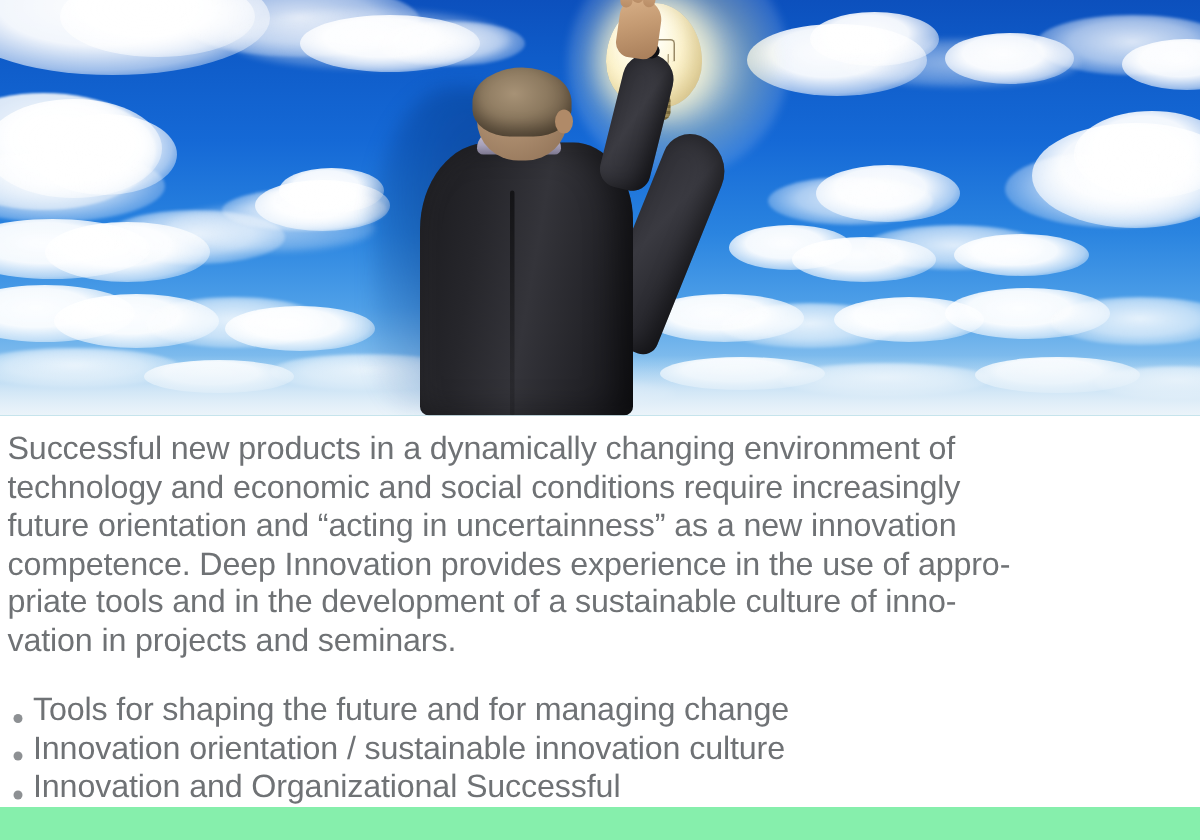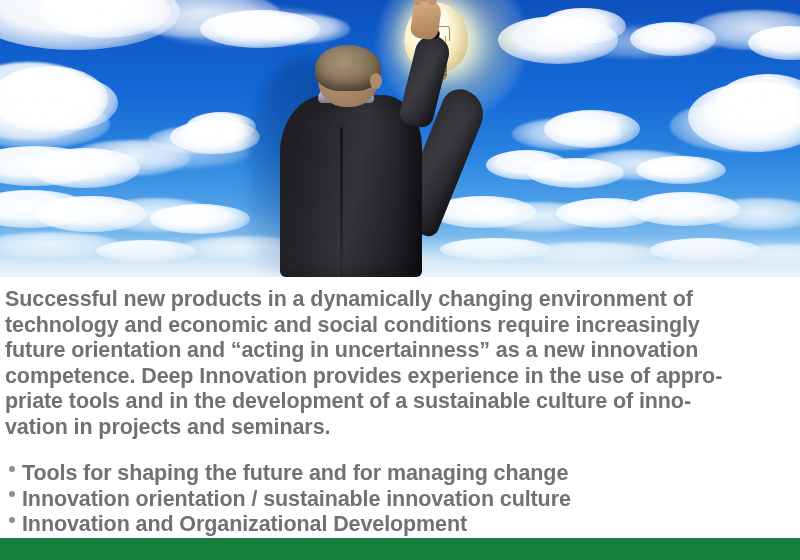--- a/index.html
+++ b/index.html
@@ -12,23 +12,22 @@
     width: 800px;
     height: 560px;
     overflow: hidden;
     font-family: "Liberation Sans", sans-serif;
   }
 
   .page {
     position: relative;
     width: 800px;
     height: 560px;
-    background: #15803d;
+    background: #86efac;
     overflow: hidden;
-    font-weight: bold;
   }
 
   
   .hero {
     position: relative;
     width: 800px;
     height: 277px;
     overflow: hidden;
     background: #1267d2;
   }
@@ -330,21 +329,21 @@
     font-family: "Liberation Sans", sans-serif;
     white-space: pre-line;
   }
   .bullet-list {
     margin: 21px 0 0 0;
     padding: 0;
     list-style: none;
   }
   .bullet-list li {
     display: flex;
-    align-items: center;
+    align-items: flex-end;
     color: #6f7275;
     font-size: 21.5px;
     line-height: 25.5px;
     letter-spacing: -0.1px;
     font-family: "Liberation Sans", sans-serif;
   }
   .bullet-dot {
     flex: 0 0 auto;
     width: 6px;
     height: 6px;
@@ -469,19 +468,19 @@
       <li>
         <span class="bullet-dot"></span>
         <span>Tools for shaping the future and for managing change</span>
       </li>
       <li>
         <span class="bullet-dot"></span>
         <span>Innovation orientation / sustainable innovation culture</span>
       </li>
       <li>
         <span class="bullet-dot"></span>
-        <span>Innovation and Organizational Development</span>
+        <span>Innovation and Organizational Successful</span>
       </li>
     </ul>
 
   </div>
 
 </div>
 
 </body></html>

